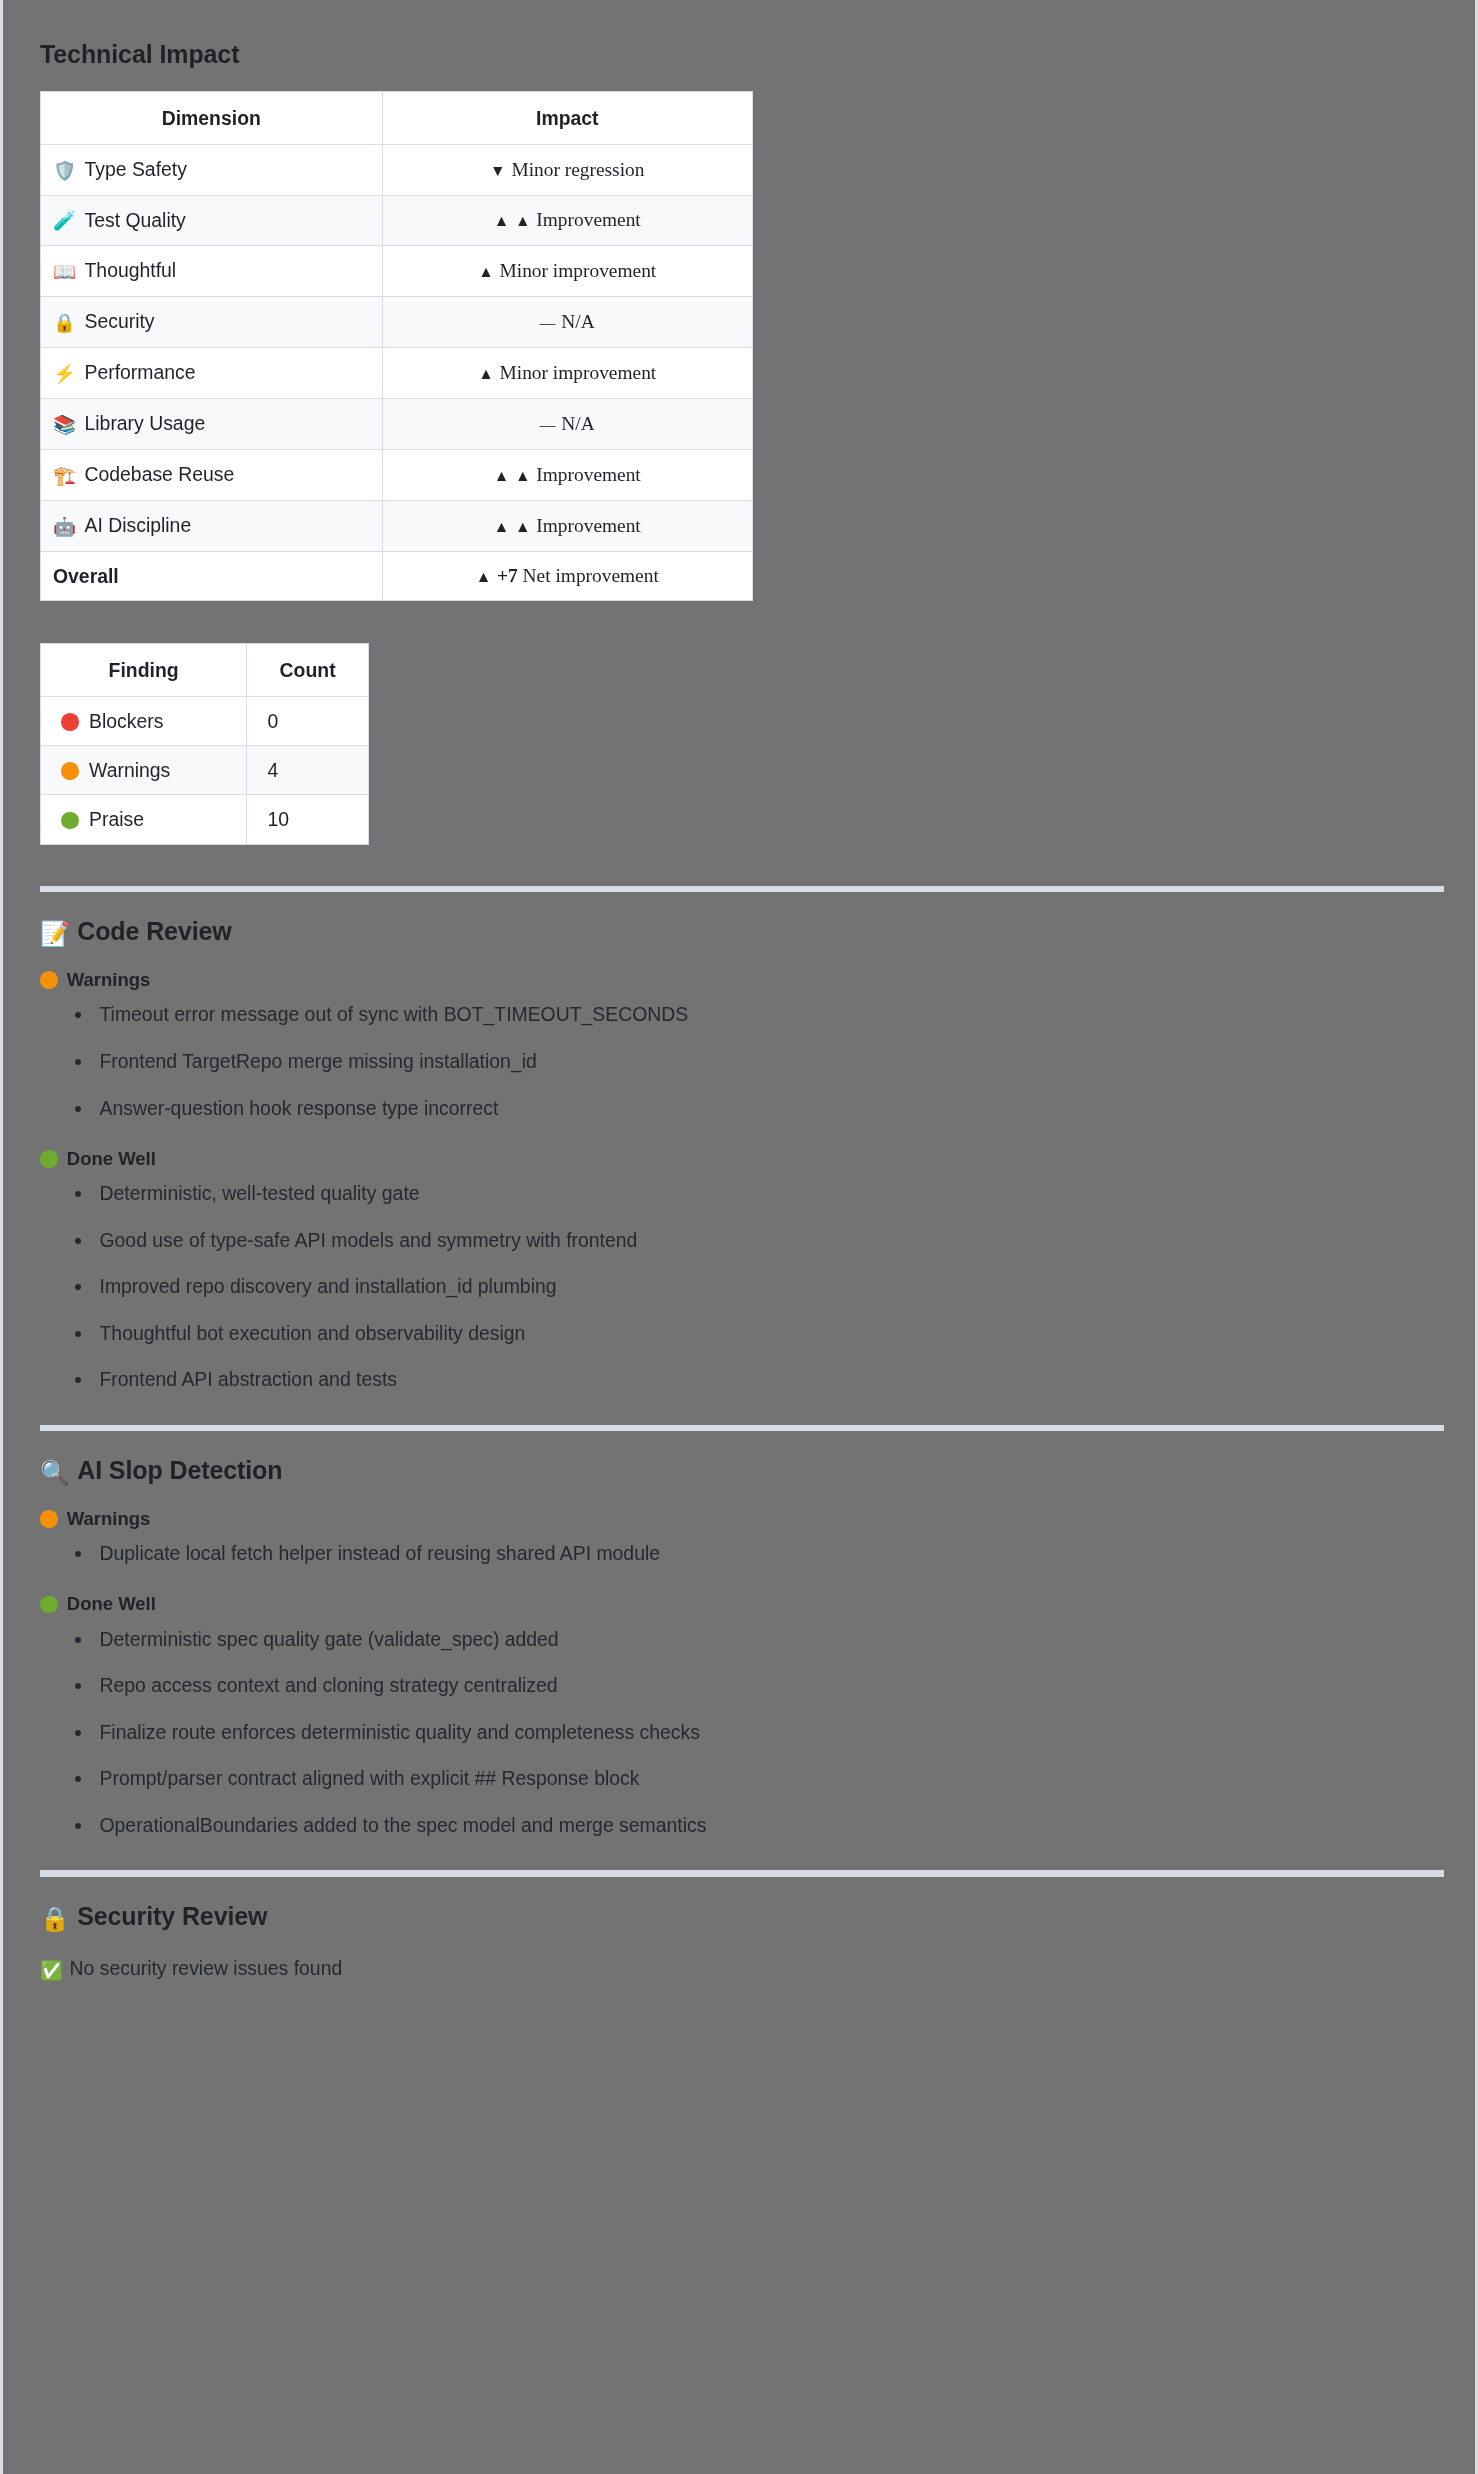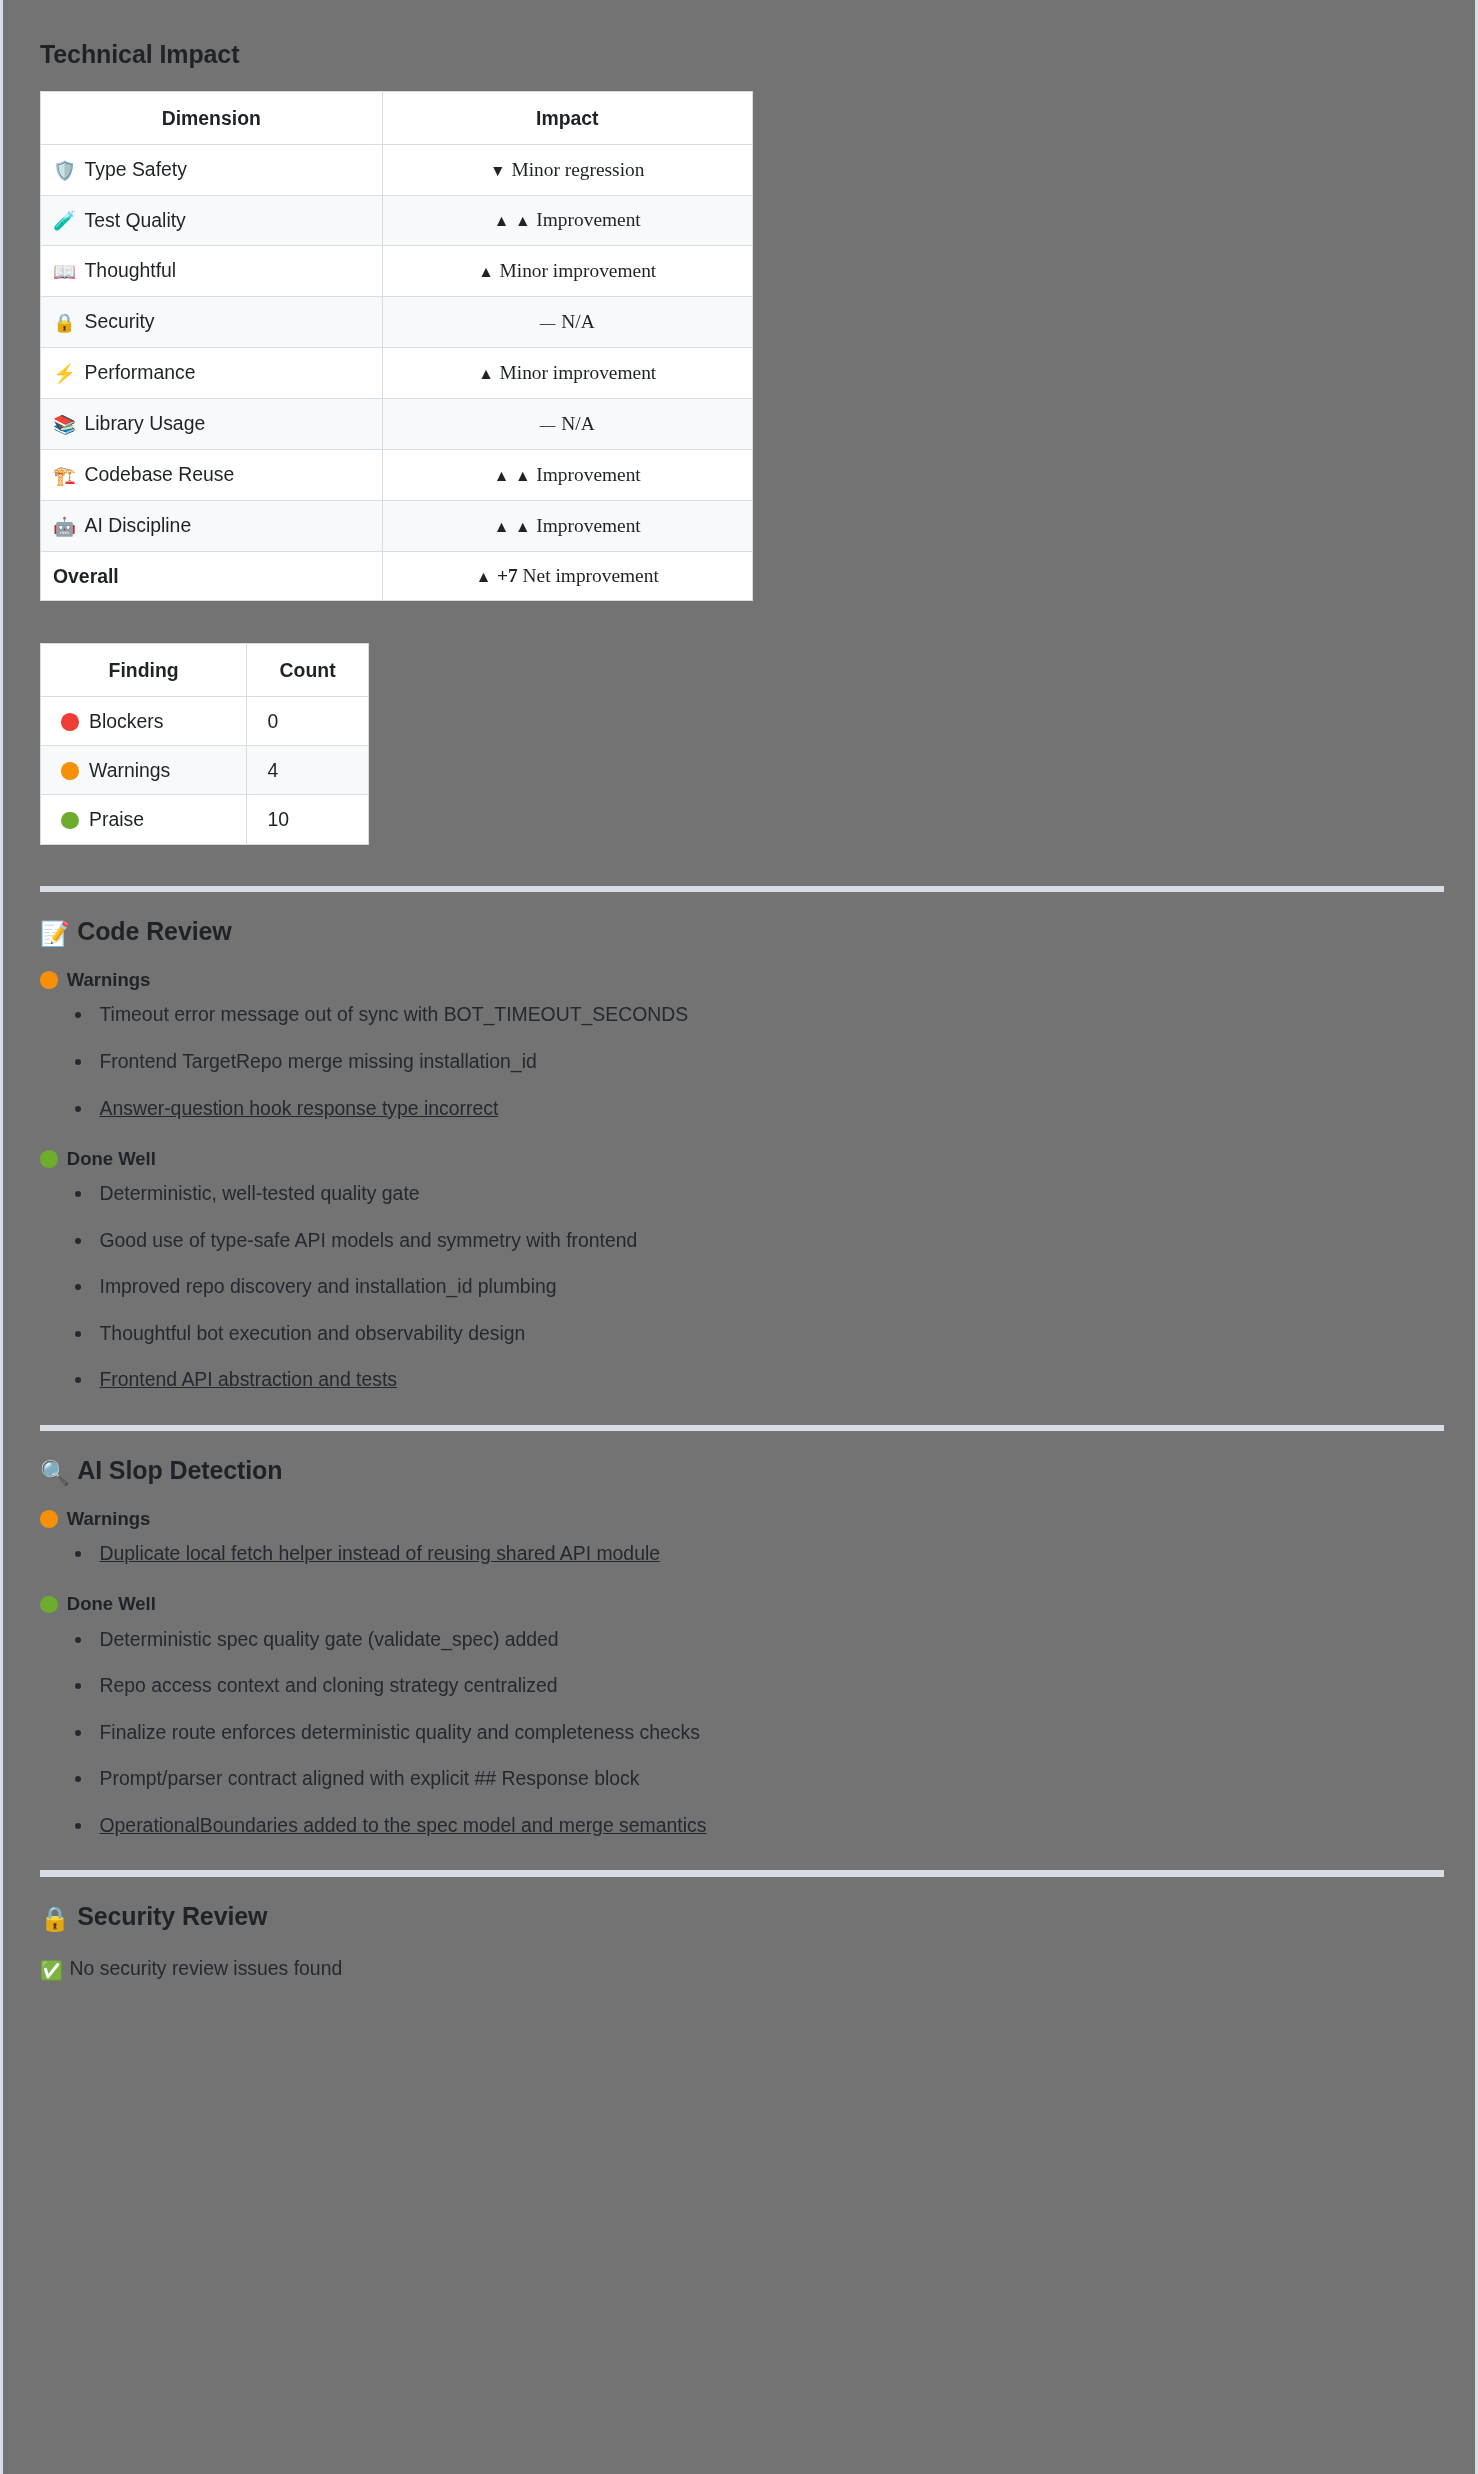--- a/index.html
+++ b/index.html
@@ -131,21 +131,21 @@
     padding-left: 54px;
     list-style: disc;
   }
   ul.findings li {
     font-size: 19.4px;
     line-height: 1.45;
     margin: 0 0 18.5px 0;
     padding-left: 5.5px;
     color: #24292f;
   }
-  ul.findings li:last-child { margin-bottom: 0; text-decoration: underline; }
+  ul.findings li:last-child { margin-bottom: 0; }
 
   .ok-line {
     font-size: 19.4px;
     line-height: 1.5;
     margin: 5.5px 0 0 0;
     color: #24292f;
   }
   .ok-line .emoji { margin-right: 6.5px; font-size: 18.5px; vertical-align: -1.8px; }
 
   .block { margin-bottom: 31px; }

